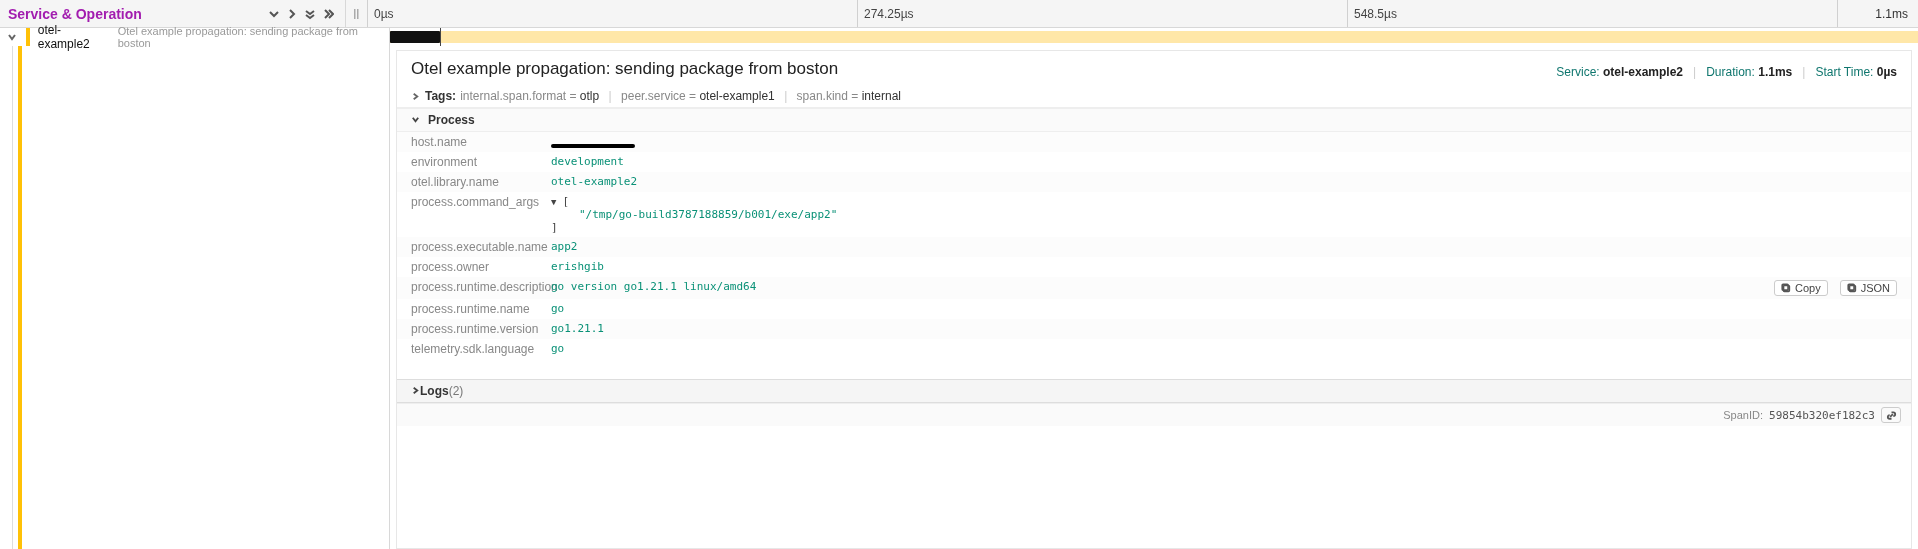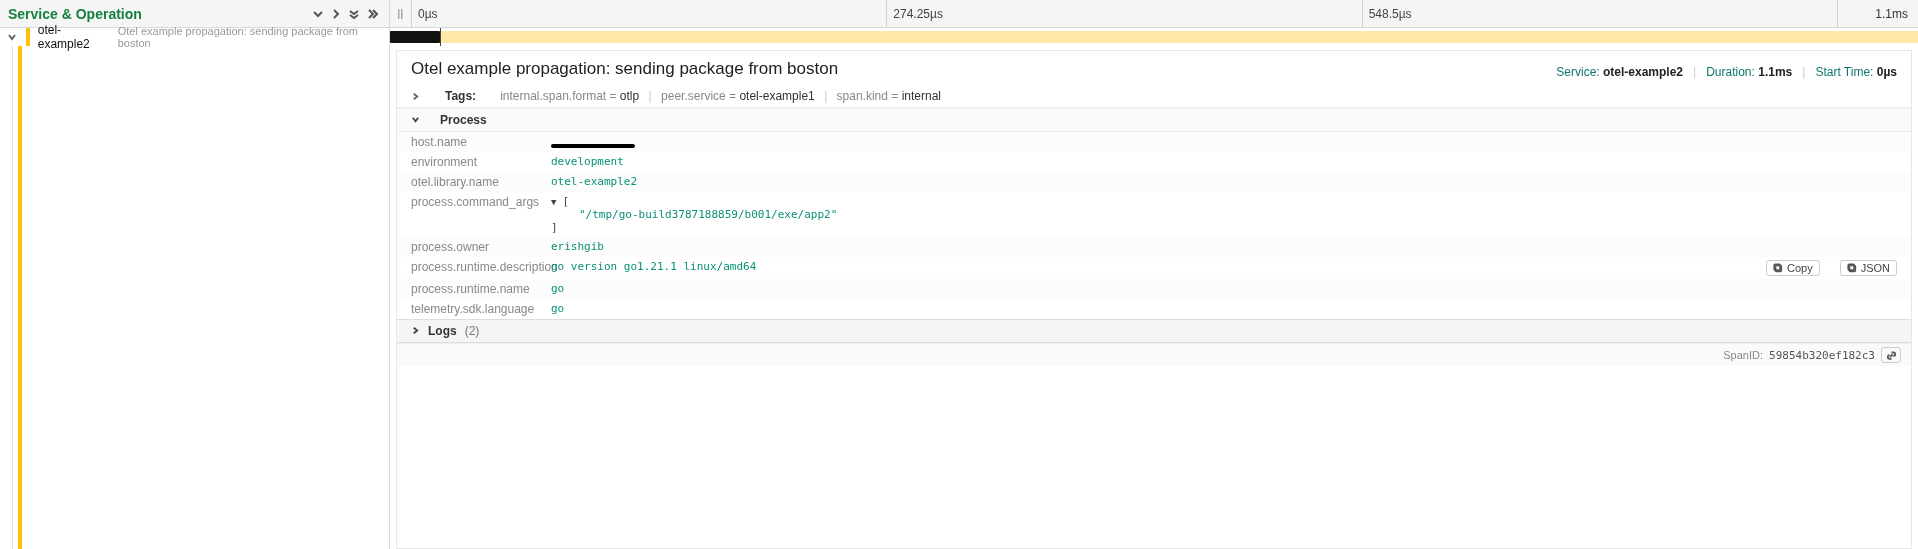--- a/index.html
+++ b/index.html
@@ -2,22 +2,22 @@
 <html><head>
 <meta charset="utf-8">
 <style>
   * { box-sizing: border-box; margin: 0; padding: 0; }
   html, body { width: 1918px; height: 549px; font-family: "Helvetica Neue", Arial, sans-serif; font-size: 12px; color: #333; background: #fff; }
   .main { display: flex; flex-direction: column; width: 100%; height: 100%; }
 
   
   .header-row { display: flex; height: 28px; background: #f5f5f5; border-bottom: 1px solid #d8d8d8; }
   .header-left {
-    width: 390px; display: flex; align-items: center; padding: 0 8px;
-    border-right: 1px solid #d8d8d8; font-weight: 600; color: #15803d;
+    width: 346px; display: flex; align-items: center; padding: 0 8px;
+    border-right: 1px solid #d8d8d8; font-weight: 600; color: #a21caf;
   }
   .header-left .title { flex: 1; font-size: 14px; }
   .header-ctrl { width: 18px; height: 18px; display: inline-flex; align-items: center; justify-content: center; color: #555; cursor: pointer; }
   .header-ctrl svg { width: 12px; height: 12px; stroke: #555; stroke-width: 2; fill: none; }
   .time-axis { flex: 1; display: flex; position: relative; color: #444; font-size: 12px; }
   .time-axis .tick-handle {
     width: 22px; display:flex; align-items:center; justify-content:center;
     border-right:1px solid #d0d0d0; color:#888;
   }
   .time-axis .tick-handle svg { width:10px; height:14px; fill:#aaa; }
@@ -62,65 +62,65 @@
   .detail-title-row {
     display:flex; align-items:flex-end; padding:8px 14px 6px 14px;
   }
   .detail-title { font-size:17px; font-weight:400; color:#222; flex:1; }
   .detail-meta { font-size:12px; color:#888; display:flex; gap:10px; align-items:baseline; }
   .detail-meta .lbl { color:#0f766e; }
   .detail-meta .val { color:#222; font-weight:600; }
   .detail-meta .sep { color:#ccc; }
 
   .tags-row {
-    display:flex; align-items:center; gap:24px;
+    display:flex; align-items:center; gap:4px;
     padding:4px 14px 4px 14px; font-size:12px; color:#666;
     border-bottom:1px solid #eee;
   }
   .tags-row .caret { width:10px; display:flex; color:#666; }
   .tags-row .caret svg { width:9px; height:9px; stroke:#666; stroke-width:2; fill:none; }
   .tags-row .tlabel { font-weight:600; color:#333; }
   .tags-row .kv { color:#888; }
   .tags-row .kv .v { color:#333; }
 
   .section-header {
-    display:flex; align-items:flex-end; gap:20px;
+    display:flex; align-items:flex-end; gap:8px;
     padding:4px 14px; font-size:12px; font-weight:600; color:#333;
     background:#fafafa; border-top:1px solid #eee; border-bottom:1px solid #eee;
     cursor:pointer;
   }
   .section-header .caret svg { width:9px; height:9px; stroke:#444; stroke-width:2; fill:none; }
 
   .process-table { font-size:12px; }
   .process-table .prow { display:flex; align-items:flex-start; padding:3px 14px; }
   .process-table .prow:nth-child(odd) { background:#fcfcfc; }
   .process-table .pkey { width:140px; color:#888; }
   .process-table .pval { font-family: Menlo, Consolas, monospace; font-size:11px; }
   .val-str  { color:#0a9177; }
   .val-num  { color:#3b4ec7; }
   .val-redact { display:inline-block; width:84px; height:4px; background:#000; border-radius:2px; position:relative; top:3px; }
   .arr-wrapper { display:flex; flex-direction:column; }
   .arr-wrapper .arr-open, .arr-wrapper .arr-close { color:#444; font-family:Menlo,Consolas,monospace; }
   .arr-wrapper .arr-tri { font-size:9px; color:#444; margin-right:6px; }
   .arr-wrapper .arr-item { margin-left:28px; color:#0a9177; font-family:Menlo,Consolas,monospace; }
 
   .row-actions {
-    margin-left:auto; display:flex; gap:20px;padding-left:12px;
+    margin-left:auto; display:flex; gap:12px;padding-left:12px;
   }
   .mini-btn {
     display:inline-flex; align-items:center; gap:4px;
     border:1px solid #ccc; background:#fff; color:#444;
     font-size:11px; padding:1px 6px; border-radius:3px; cursor:pointer;
   }
   .mini-btn svg { width:10px; height:10px; stroke:#555; fill:none; stroke-width:2; }
 
   .logs-header {
-    display:flex; align-items:center; gap:8px;
+    display:flex; align-items:center; gap:0;
     padding:4px 14px; font-weight:600; background:#f5f5f5;
-    border-top:1px solid #ddd; border-bottom:1px solid #ddd; cursor:pointer;
+    border-top:1px solid #ddd; border-bottom:1px solid #ddd; cursor:pointer;margin-top:20px;
   }
   .logs-header .caret svg { width:9px; height:9px; stroke:#444; stroke-width:2; fill:none; }
   .logs-header .count { font-weight:400; color:#777; }
 
   .footer {
     display:flex; align-items:center; justify-content:flex-end;
     gap:6px; padding:3px 10px; font-size:11px; color:#888;
     background:#fafafa; border-top:1px solid #eee;
   }
   .footer .spanid-val { font-family:Menlo,Consolas,monospace; color:#555; }
@@ -259,20 +259,24 @@
             </div>
             <div class="prow">
               <div class="pkey">process.command_args</div>
               <div class="pval">
                 <div class="arr-wrapper">
                   <div class="arr-open"><span class="arr-tri">▼</span>[</div>
                   <div class="arr-item">"/tmp/go-build3787188859/b001/exe/app2"</div>
                   <div class="arr-close">]</div>
                 </div>
               </div>
+            </div>
+            <div class="prow">
+              <div class="pkey">process.executable.name</div>
+              <div class="pval"><span class="val-str">app2</span></div>
             </div>
             <div class="prow">
               <div class="pkey">process.owner</div>
               <div class="pval"><span class="val-str">erishgib</span></div>
             </div>
             <div class="prow">
               <div class="pkey">process.runtime.description</div>
               <div class="pval"><span class="val-str">go version go1.21.1 linux/amd64</span></div>
               <div class="row-actions">
                 <span class="mini-btn">
@@ -289,20 +293,24 @@
                   </svg>
                   <span>JSON</span>
                 </span>
               </div>
             </div>
             <div class="prow">
               <div class="pkey">process.runtime.name</div>
               <div class="pval"><span class="val-str">go</span></div>
             </div>
             <div class="prow">
+              <div class="pkey">process.runtime.version</div>
+              <div class="pval"><span class="val-str">go1.21.1</span></div>
+            </div>
+            <div class="prow">
               <div class="pkey">telemetry.sdk.language</div>
               <div class="pval"><span class="val-str">go</span></div>
             </div>
           </div>
 
         <div class="logs-header">
           <span class="caret">
             <svg viewBox="0 0 10 10">
                 <polyline points="3,2 7,5 3,8"></polyline>
               </svg>

